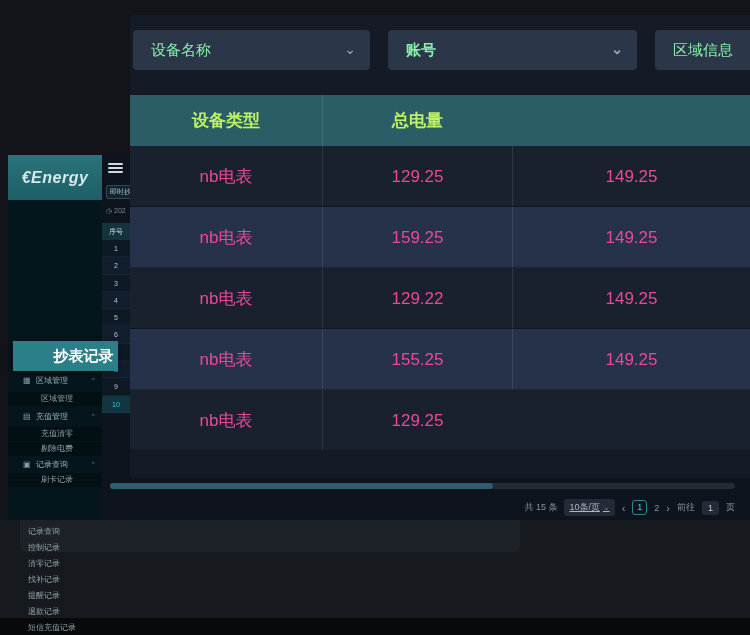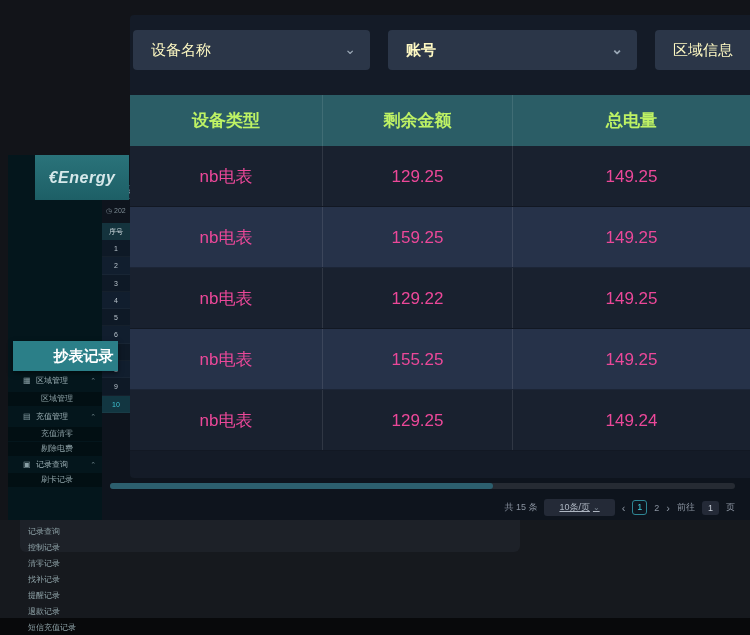--- a/index.html
+++ b/index.html
@@ -21,43 +21,43 @@
   .idx-col { position:absolute; left:0; top:68px; width:28px; }
   .idx-head { height:17px; background:#14333d; color:#cfdbdf; font-size:7px; text-align:center; line-height:17px; }
   .idx-row { height:17.3px; color:#b9c4cc; font-size:7px; text-align:center; line-height:17.3px; background:#0e1926; border-bottom:1px solid rgba(255,255,255,0.03); }
   .idx-row:nth-child(odd) { background:#111e2e; }
   .idx-row.active { background:#123641; color:#3fc4d4; }
 
   
   .h-scroll { position:absolute; left:110px; top:483px; width:625px; height:6px; background:#262b33; border-radius:3px; z-index:1; }
   .h-scroll .thumb { position:absolute; left:0; top:0; width:383px; height:6px; background:#2c5f6e; border-radius:3px; }
   .pagination { position:absolute; right:15px; top:499px; height:17px; display:flex; align-items:center; gap:7px; font-size:9px; color:#8b94a1; z-index:1; }
-  .pg-chip { background:#242a37; border-radius:3px; padding:2px 15px; color:#aeb6c2; display:flex; align-items:center; gap:3px; cursor:pointer;text-decoration:underline; }
+  .pg-chip { background:#242a37; border-radius:3px; padding:2px 5px; color:#aeb6c2; display:flex; align-items:center; gap:3px; cursor:pointer;text-decoration:underline; }
   .pg-chip .chev { font-size:8px; color:#76808d; }
   .pg-arrow { cursor:pointer; font-size:11px; color:#8b94a1; }
   .pg-num { cursor:pointer; }
   .pg-current { width:15px; height:15px; border:1px solid #2e8694; border-radius:3px; color:#43cfdd; text-align:center; line-height:13px; }
   .pg-goto-box { width:17px; height:14px; background:#242a37; border-radius:3px; color:#c6cdd6; text-align:center; line-height:14px; }
 
   
   .sidebar { position:absolute; left:8px; top:155px; width:94px; height:365px; background:#04161c; z-index:3; }
-  .logo { position:absolute; left:0; top:0; width:94px; height:45px; background:linear-gradient(180deg,#2a737a,#1d5f66); display:flex; align-items:center; justify-content:center;margin-left:27px; }
+  .logo { position:absolute; left:0; top:0; width:94px; height:45px; background:linear-gradient(180deg,#2a737a,#1d5f66); display:flex; align-items:center; justify-content:center; }
   .logo span { color:#d6e8ea; font-size:16px; font-weight:bold; font-style:italic; letter-spacing:0.5px; }
   .side-item { position:absolute; left:0; width:94px; height:14px; color:#9db1b6; font-size:8px; line-height:14px; cursor:pointer; white-space:nowrap; }
   .side-item .s-icon { position:absolute; left:15px; width:9px; font-size:8px; color:#8aa0a6; }
   .side-item .s-label { position:absolute; left:28px; }
   .side-item .s-chev { position:absolute; right:6px; font-size:7px; color:#6c8187; }
   .side-sub { position:absolute; left:0; width:94px; height:14px; color:#8fa3a8; font-size:8px; line-height:14px; cursor:pointer; padding-left:33px; white-space:nowrap; background:#020f13; }
   .active-box { position:absolute; left:5px; top:186px; width:105px; height:30px; background:#2b7f88; color:#ffffff; font-size:15px; font-weight:bold; text-align:center; line-height:30px; z-index:4; box-shadow:0 2px 5px rgba(0,0,0,0.5); cursor:pointer; white-space:nowrap;padding-left:36px; }
   .rec-item { position:absolute; left:0; width:94px; height:13px; color:#8fa3a8; font-size:8px; line-height:13px; cursor:pointer; padding-left:20px; white-space:nowrap; }
 
   
   .modal { position:absolute; left:130px; top:15px; width:620px; height:463px; background:#141b27; border-radius:4px 0 0 4px; z-index:2; overflow:hidden; }
   .chip { position:absolute; top:15px; height:40px; background:#2b3648; border-radius:4px; cursor:pointer; }
-  .chip .c-label { position:absolute; left:18px; top:0; height:48px; line-height:40px; font-size:15px; color:#fef9c3; white-space:nowrap; }
+  .chip .c-label { position:absolute; left:18px; top:0; height:48px; line-height:40px; font-size:15px; color:#86efac; white-space:nowrap; }
   .chip .c-chev { position:absolute; right:14px; top:0; height:40px; line-height:38px; font-size:14px; color:#9aa7b5; }
   .chip1 { left:3px; width:237px; }
   .chip2 { left:258px; width:249px;font-weight:bold; }
   .chip3 { left:525px; width:110px; border-radius:4px 0 0 4px; }
 
   .dtable { position:absolute; left:0; top:80px; width:620px; }
   .trow { display:grid; grid-template-columns:192px 190px 238px; }
   .thead { height:51px; background:#2b5d66; }
   .thead .cell { color:#bef264; font-weight:bold; font-size:17px; line-height:51px; }
   .tbody-row { height:61px; border-bottom:1px solid rgba(0,0,0,0.25); cursor:default; }
@@ -168,21 +168,20 @@
       <span class="c-label">账号</span>
       <span class="c-chev">⌄</span>
     </div>
     <div class="chip chip3">
       <span class="c-label">区域信息</span>
     </div>
 
     <div class="dtable">
       <div class="trow thead">
         <div class="cell">设备类型</div>
-        <div class="cell">剩余金额</div>
         <div class="cell">总电量</div>
       </div>
       <div class="trow tbody-row row-odd">
         <div class="cell">nb电表</div>
         <div class="cell">129.25</div>
         <div class="cell">149.25</div>
       </div>
       <div class="trow tbody-row row-even">
         <div class="cell">nb电表</div>
         <div class="cell">159.25</div>
@@ -194,18 +193,17 @@
         <div class="cell">149.25</div>
       </div>
       <div class="trow tbody-row row-even">
         <div class="cell">nb电表</div>
         <div class="cell">155.25</div>
         <div class="cell">149.25</div>
       </div>
       <div class="trow tbody-row row-odd">
         <div class="cell">nb电表</div>
         <div class="cell">129.25</div>
-        <div class="cell">149.24</div>
       </div>
     </div>
   </div>
 
 </div>
 
 </body></html>

